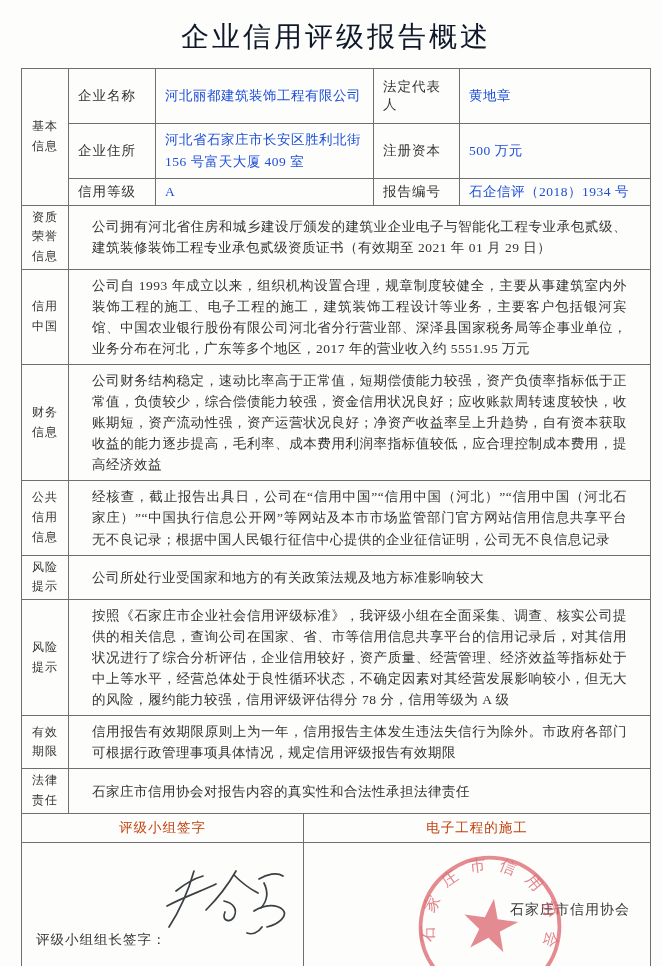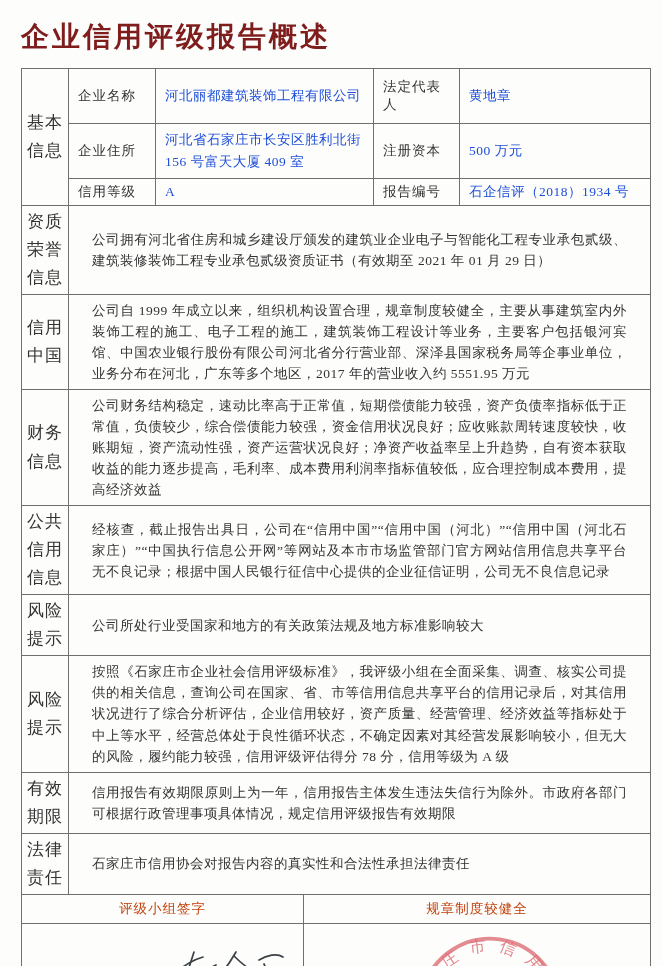--- a/index.html
+++ b/index.html
@@ -2,27 +2,27 @@
 <html lang="zh"><head>
 <meta charset="utf-8">
 <style>
   html,body{margin:0;padding:0;background:#ffffff;}
   .page{
     width:663px;min-height:966px;margin:0 auto;background:#fdfdfc;
     font-family:"Liberation Serif","DejaVu Serif",serif;color:#2e2e2e;
     box-sizing:border-box;padding:14px 12px 10px 21px;position:relative;
   }
   h1.title{
-    margin:4px 0 12px 0;text-align:left;font-size:28px;font-weight:700;
-    letter-spacing:3px;color:#7f1d1d;
+    margin:4px 0 12px 0;text-align:center;font-size:28px;font-weight:400;
+    letter-spacing:3px;color:#0f172a;
   }
   table{border-collapse:collapse;table-layout:fixed;width:629px;}
   td{border:1px solid #6f6f6f;vertical-align:middle;box-sizing:border-box;}
   td.sec{
-    text-align:center;font-size:17px;line-height:1.65;color:#333;
+    text-align:center;font-size:12px;line-height:1.65;color:#333;
     padding:2px 4px;letter-spacing:1px;
   }
   td.lbl{font-size:13.5px;padding:2px 4px 2px 9px;color:#333;letter-spacing:1px;}
   td.val{font-size:13.5px;padding:2px 4px 2px 9px;color:#1d4ed8;line-height:1.6;letter-spacing:.5px;}
   td.txt{
     font-size:13.5px;line-height:1.56;text-align:justify;text-justify:inter-ideograph;
     padding:5px 23px;color:#333;letter-spacing:.5px;vertical-align:middle;
   }
   table.sig{margin-top:-1px;}
   td.sig-head{
@@ -75,21 +75,21 @@
         <td class="lbl">报告编号</td>
         <td class="val">石企信评（2018）1934 号</td>
       </tr>
 
       <tr style="height:62px">
         <td class="sec">资质荣誉信息</td>
         <td class="txt" colspan="4">公司拥有河北省住房和城乡建设厅颁发的建筑业企业电子与智能化工程专业承包贰级、建筑装修装饰工程专业承包贰级资质证书（有效期至 2021 年 01 月 29 日）</td>
       </tr>
       <tr style="height:94px">
         <td class="sec">信用中国</td>
-        <td class="txt" colspan="4">公司自 1999 年成立以来，组织机构设置合理，规章制度较健全，主要从事建筑室内外装饰工程的施工、电子工程的施工，建筑装饰工程设计等业务，主要客户包括银河宾馆、中国农业银行股份有限公司河北省分行营业部、深泽县国家税务局等企事业单位，业务分布在河北，广东等多个地区，2017 年的营业收入约 5551.95 万元</td>
+        <td class="txt" colspan="4">公司自 1993 年成立以来，组织机构设置合理，规章制度较健全，主要从事建筑室内外装饰工程的施工、电子工程的施工，建筑装饰工程设计等业务，主要客户包括银河宾馆、中国农业银行股份有限公司河北省分行营业部、深泽县国家税务局等企事业单位，业务分布在河北，广东等多个地区，2017 年的营业收入约 5551.95 万元</td>
       </tr>
       <tr style="height:100px">
         <td class="sec">财务信息</td>
         <td class="txt" colspan="4">公司财务结构稳定，速动比率高于正常值，短期偿债能力较强，资产负债率指标低于正常值，负债较少，综合偿债能力较强，资金信用状况良好；应收账款周转速度较快，收账期短，资产流动性强，资产运营状况良好；净资产收益率呈上升趋势，自有资本获取收益的能力逐步提高，毛利率、成本费用利润率指标值较低，应合理控制成本费用，提高经济效益</td>
       </tr>
       <tr style="height:64px">
         <td class="sec">公共信用信息</td>
         <td class="txt" colspan="4">经核查，截止报告出具日，公司在“信用中国”“信用中国（河北）”“信用中国（河北石家庄）”“中国执行信息公开网”等网站及本市市场监管部门官方网站信用信息共享平台无不良记录；根据中国人民银行征信中心提供的企业征信证明，公司无不良信息记录</td>
       </tr>
       <tr style="height:41px">
@@ -112,21 +112,21 @@
   </table>
 
   <table class="sig">
     <colgroup>
         <col style="width:282px">
         <col style="width:347px">
       </colgroup>
     <tbody>
       <tr>
         <td class="sig-head">评级小组签字</td>
-        <td class="sig-head">规章制度较健全</td>
+        <td class="sig-head">电子工程的施工</td>
       </tr>
       <tr>
         <td class="sig-body">
           <span class="leader-label">评级小组组长签字：</span>
           <svg class="handsign" width="130" height="78" viewBox="0 0 130 78" fill="none" stroke="#3b4044" stroke-width="1.7" stroke-linecap="round">
             <path d="M32,10 C28,24 20,46 7,66"></path>
             <path d="M14,30 C24,22 34,17 41,15"></path>
             <path d="M5,45 C22,36 42,29 54,23"></path>
             <path d="M74,10 C66,24 55,38 44,49"></path>
             <path d="M72,14 C80,22 88,28 96,32"></path>

